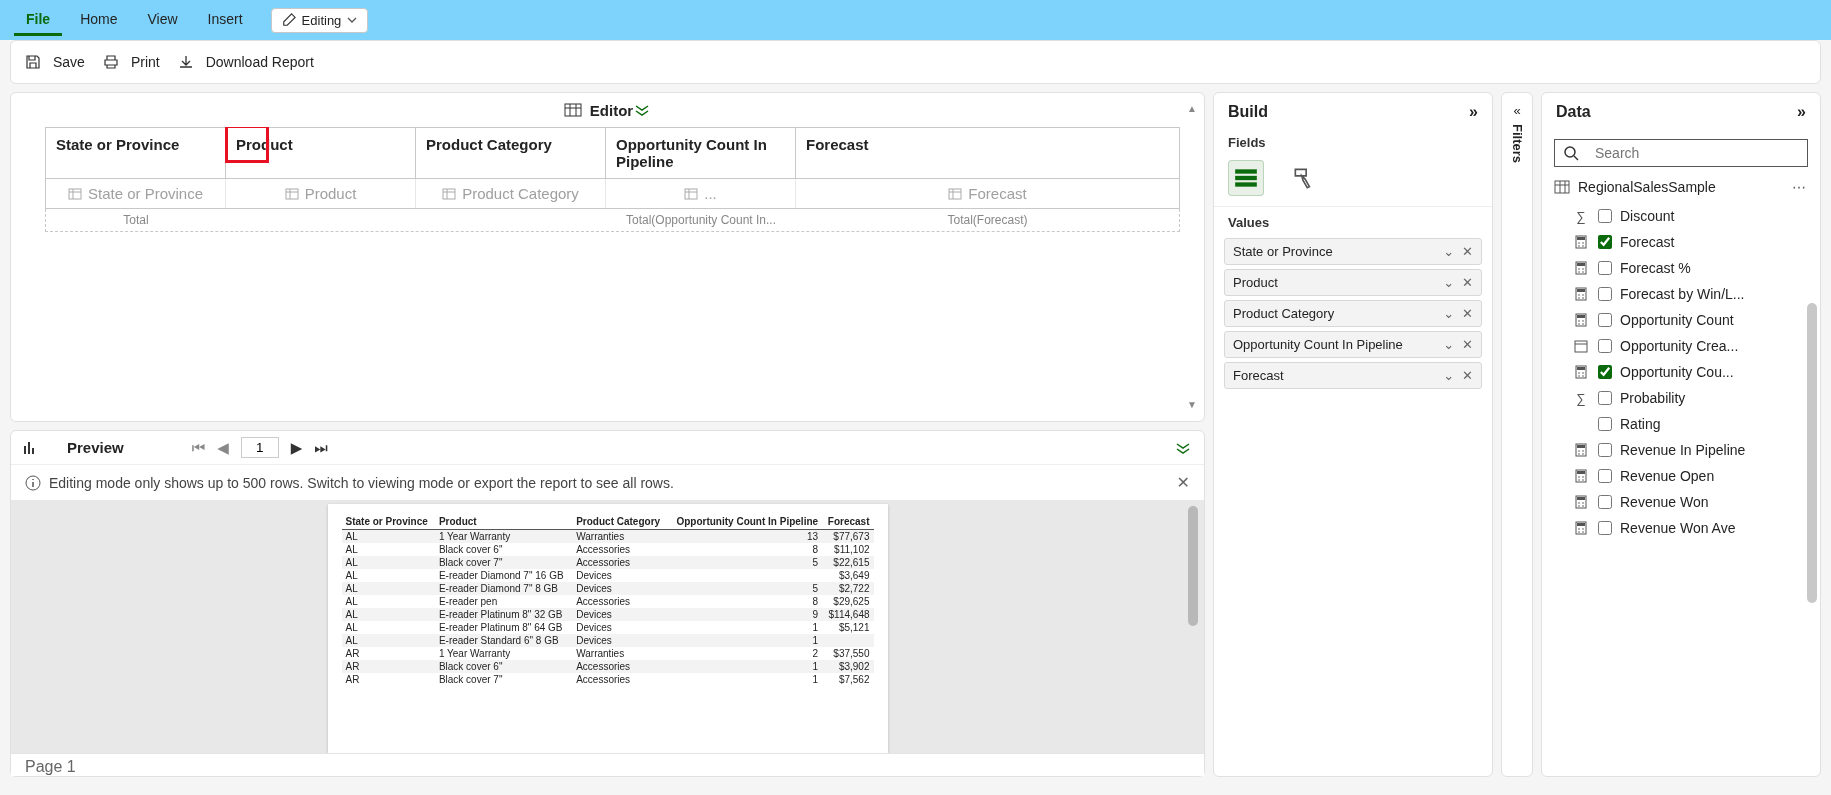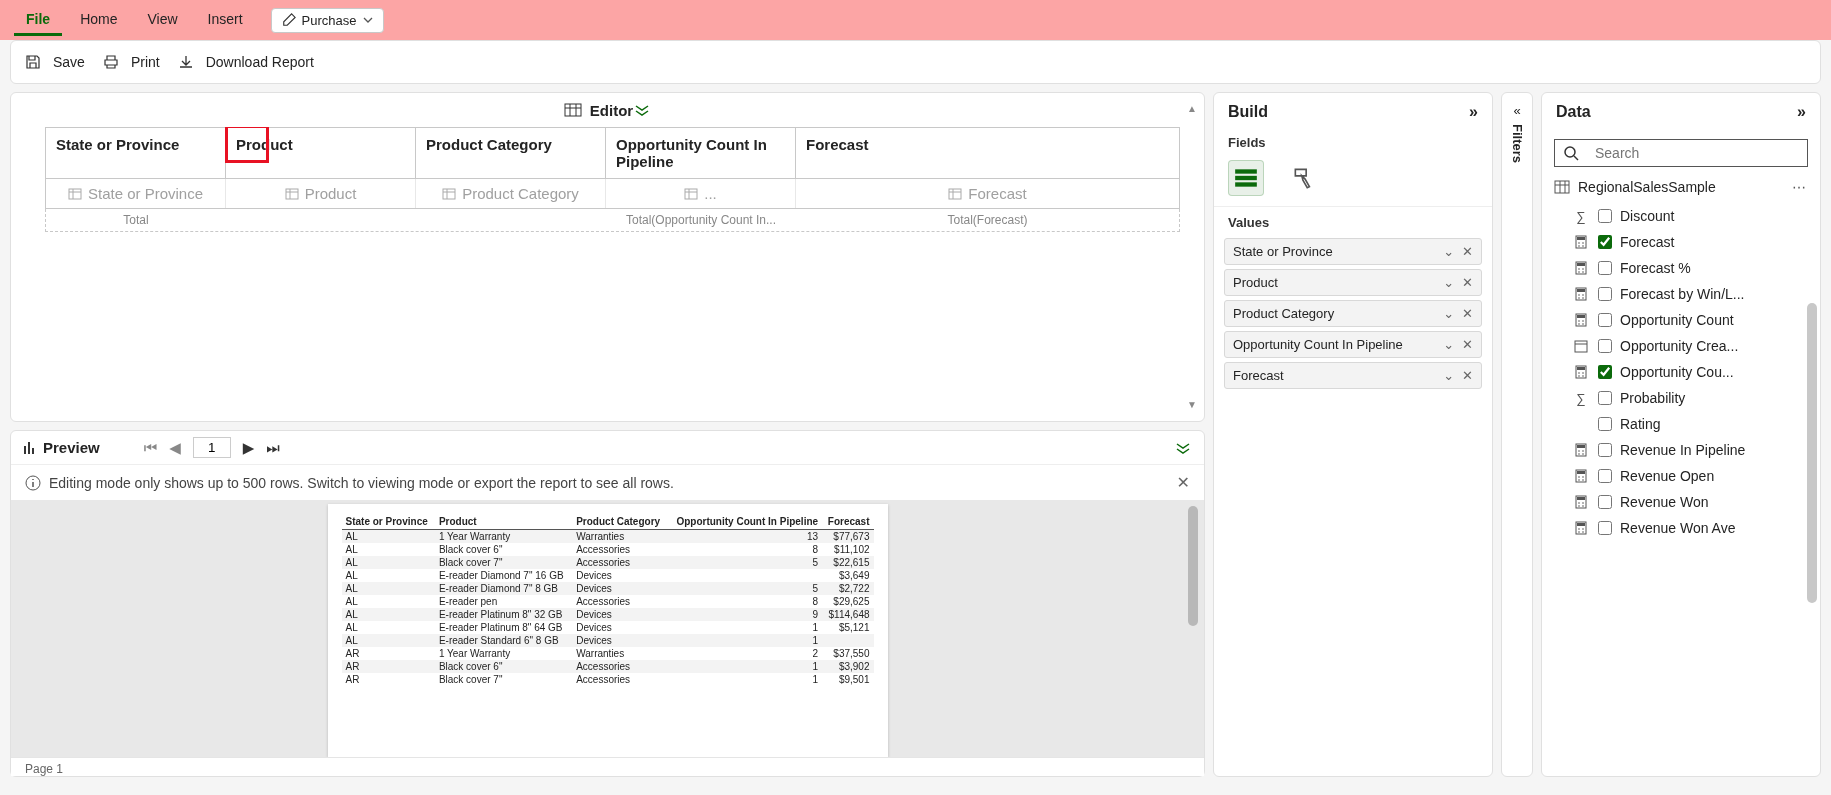--- a/index.html
+++ b/index.html
@@ -1,19 +1,19 @@
 <!DOCTYPE html>
 <html><head>
 <meta charset="utf-8">
 <style>
 * { box-sizing: border-box; margin: 0; padding: 0; font-family: "Segoe UI", Arial, sans-serif; }
 body { background: #f5f5f5; font-size: 13px; color: #242424; width: 1831px; height: 795px; overflow: hidden; position: relative; }
 
 
-.menubar { background: #fca5a5; display: flex; align-items: center; height: 40px; padding: 0 14px; gap: 6px; }
+.menubar { background: #7dd3fc; display: flex; align-items: center; height: 40px; padding: 0 14px; gap: 6px; }
 .menubar .tab { padding: 6px 12px; font-size: 14px; cursor: pointer; border-bottom: 3px solid transparent; }
 .menubar .tab.active { font-weight: 600; border-bottom: 3px solid #0b6a0b; color: #0b6a0b; }
 .mode-dropdown { margin-left: 10px; border: 1px solid #c8c8c8; border-radius: 4px; padding: 4px 10px; display: flex; align-items: center; gap: 6px; background: #fff; cursor: pointer; }
 
 
 .toolbar { background: #fff; border: 1px solid #e0e0e0; border-radius: 6px; margin: 0 10px 8px 10px; height: 44px; display: flex; align-items: center; gap: 18px; padding: 0 14px; }
 .toolbar .btn { display: flex; align-items: center; gap: 12px; cursor: pointer; font-size: 14px; }
 
 
 .main { display: flex; height: calc(100% - 110px); margin: 0 10px; gap: 0; }
@@ -34,36 +34,36 @@
 .col1 { width: 180px; } .col2 { width: 190px; } .col3 { width: 190px; } .col4 { width: 190px; } .col5 { flex:1; }
 .placeholder-row { display: flex; border: 1px solid #c8c8c8; border-top:none;}
 .placeholder-row .pcell { display:flex; align-items:center; justify-content:center; gap:6px; padding: 6px 10px; color: #a0a0a0; font-size: 15px; border-right: 1px solid #e8e8e8; }
 .placeholder-row .pcell:last-child{border-right:none;}
 .total-row { display: flex; border: 1px dashed #c8c8c8; border-top:none;}
 .total-row .tcell { padding: 4px 10px; color: #888; font-size: 12px; text-align:center; }
 .red-box { position: absolute; border: 3px solid #e81123; pointer-events: none; }
 
 
 .preview-pane { background: #fff; border: 1px solid #e0e0e0; border-radius: 6px; flex: 1; display: flex; flex-direction: column; min-height: 0; }
-.preview-header { display: flex; align-items: center; padding: 6px 12px; gap: 4px; border-bottom: 1px solid #eee; font-size: 15px; }
+.preview-header { display: flex; align-items: center; padding: 6px 12px; gap: 28px; border-bottom: 1px solid #eee; font-size: 15px; }
 .preview-header .nav { display: flex; align-items: center; gap: 12px; color: #888; margin-left: 40px;}
 .page-input { width: 38px; text-align: center; border: 1px solid #ccc; padding: 2px; }
 .info-bar { display: flex; align-items: center; justify-content: space-between; padding: 8px 14px; color: #444; font-size: 14px; }
 .info-bar .close { cursor: pointer; font-size:16px; color:#666;}
 .preview-scroll { flex:1; background:#e8e8e8; overflow:hidden; position:relative; display:flex; justify-content:center;}
 .preview-page { background:#fff; width: 560px; margin-top: 4px; padding: 10px 14px; box-shadow: 0 1px 3px rgba(0,0,0,0.2); font-size: 10px;}
 .preview-table { width:100%; border-collapse: collapse; }
 .preview-table th { text-align:left; font-size:10px; font-weight:700; padding:2px 4px; border-bottom:1px solid #555;}
 .preview-table td { font-size:10px; padding:1px 4px; }
 .preview-table tr.odd td { background:#f3f3f3; }
 .preview-table .r { text-align:right; }
 .preview-scrollbar { position:absolute; right:6px; top:6px; bottom:6px; width:10px; background:transparent;}
 .preview-scrollbar .thumb{ position:absolute; top:0; width:10px; height:120px; background:#b8b8b8; border-radius:5px;}
 
-.footer { background:#fff; padding: 4px 14px 0 14px; font-size:12px; color:#666; border-top:1px solid #e5e5e5;}
+.footer { background:#fff; padding: 4px 14px 0 14px; font-size:16px; color:#666; border-top:1px solid #e5e5e5;}
 
 
 .build-panel { width: 280px; background:#fff; border:1px solid #e0e0e0; border-radius:6px; margin-left:8px; display:flex; flex-direction:column;}
 .panel-title { display:flex; justify-content:space-between; align-items:center; padding:10px 14px; font-weight:600; font-size:16px;}
 .subhead { padding: 4px 14px; font-size:13px; font-weight:600; color:#333;}
 .field-icons { display:flex; gap:22px; padding: 6px 14px 10px 14px;}
 .field-icons .ficon { width:36px; height:36px; display:flex; align-items:center; justify-content:center; cursor:pointer; border-radius:4px;}
 .field-icons .ficon.sel { background:#e8f0e8; border:1px solid #0b6a0b33;}
 .field-icons svg { width:26px; height:26px; }
 .values-list { padding: 4px 10px; display:flex; flex-direction:column; gap:4px;}
@@ -95,21 +95,21 @@
 
 <div class="menubar">
   <div class="tab active">File</div>
   <div class="tab">Home</div>
   <div class="tab">View</div>
   <div class="tab">Insert</div>
   <div class="mode-dropdown">
     <svg width="14" height="14" viewBox="0 0 16 16">
         <path d="M11 1l4 4-9 9H2v-4z" fill="none" stroke="#333" stroke-width="1.3"></path>
       </svg>
-    <span>Purchase</span>
+    <span>Editing</span>
     <svg width="10" height="10" viewBox="0 0 10 10">
         <path d="M1 3l4 4 4-4" fill="none" stroke="#555" stroke-width="1.3"></path>
       </svg>
   </div>
 </div>
 
 <div class="toolbar">
   <div class="btn">
     <svg width="16" height="16" viewBox="0 0 16 16">
         <path d="M2 2h10l2 2v10H2z M4 2v4h6V2 M5 9h6v5H5z" fill="none" stroke="#333" stroke-width="1.2"></path>
@@ -325,21 +325,21 @@
                   <td>Black cover 6"</td>
                   <td>Accessories</td>
                   <td class="r">1</td>
                   <td class="r">$3,902</td>
                 </tr>
                 <tr>
                   <td>AR</td>
                   <td>Black cover 7"</td>
                   <td>Accessories</td>
                   <td class="r">1</td>
-                  <td class="r">$9,501</td>
+                  <td class="r">$7,562</td>
                 </tr>
               </tbody>
           </table>
         </div>
         <div class="preview-scrollbar">
             <div class="thumb"></div>
           </div>
       </div>
       <div class="footer">Page 1</div>
     </div>

